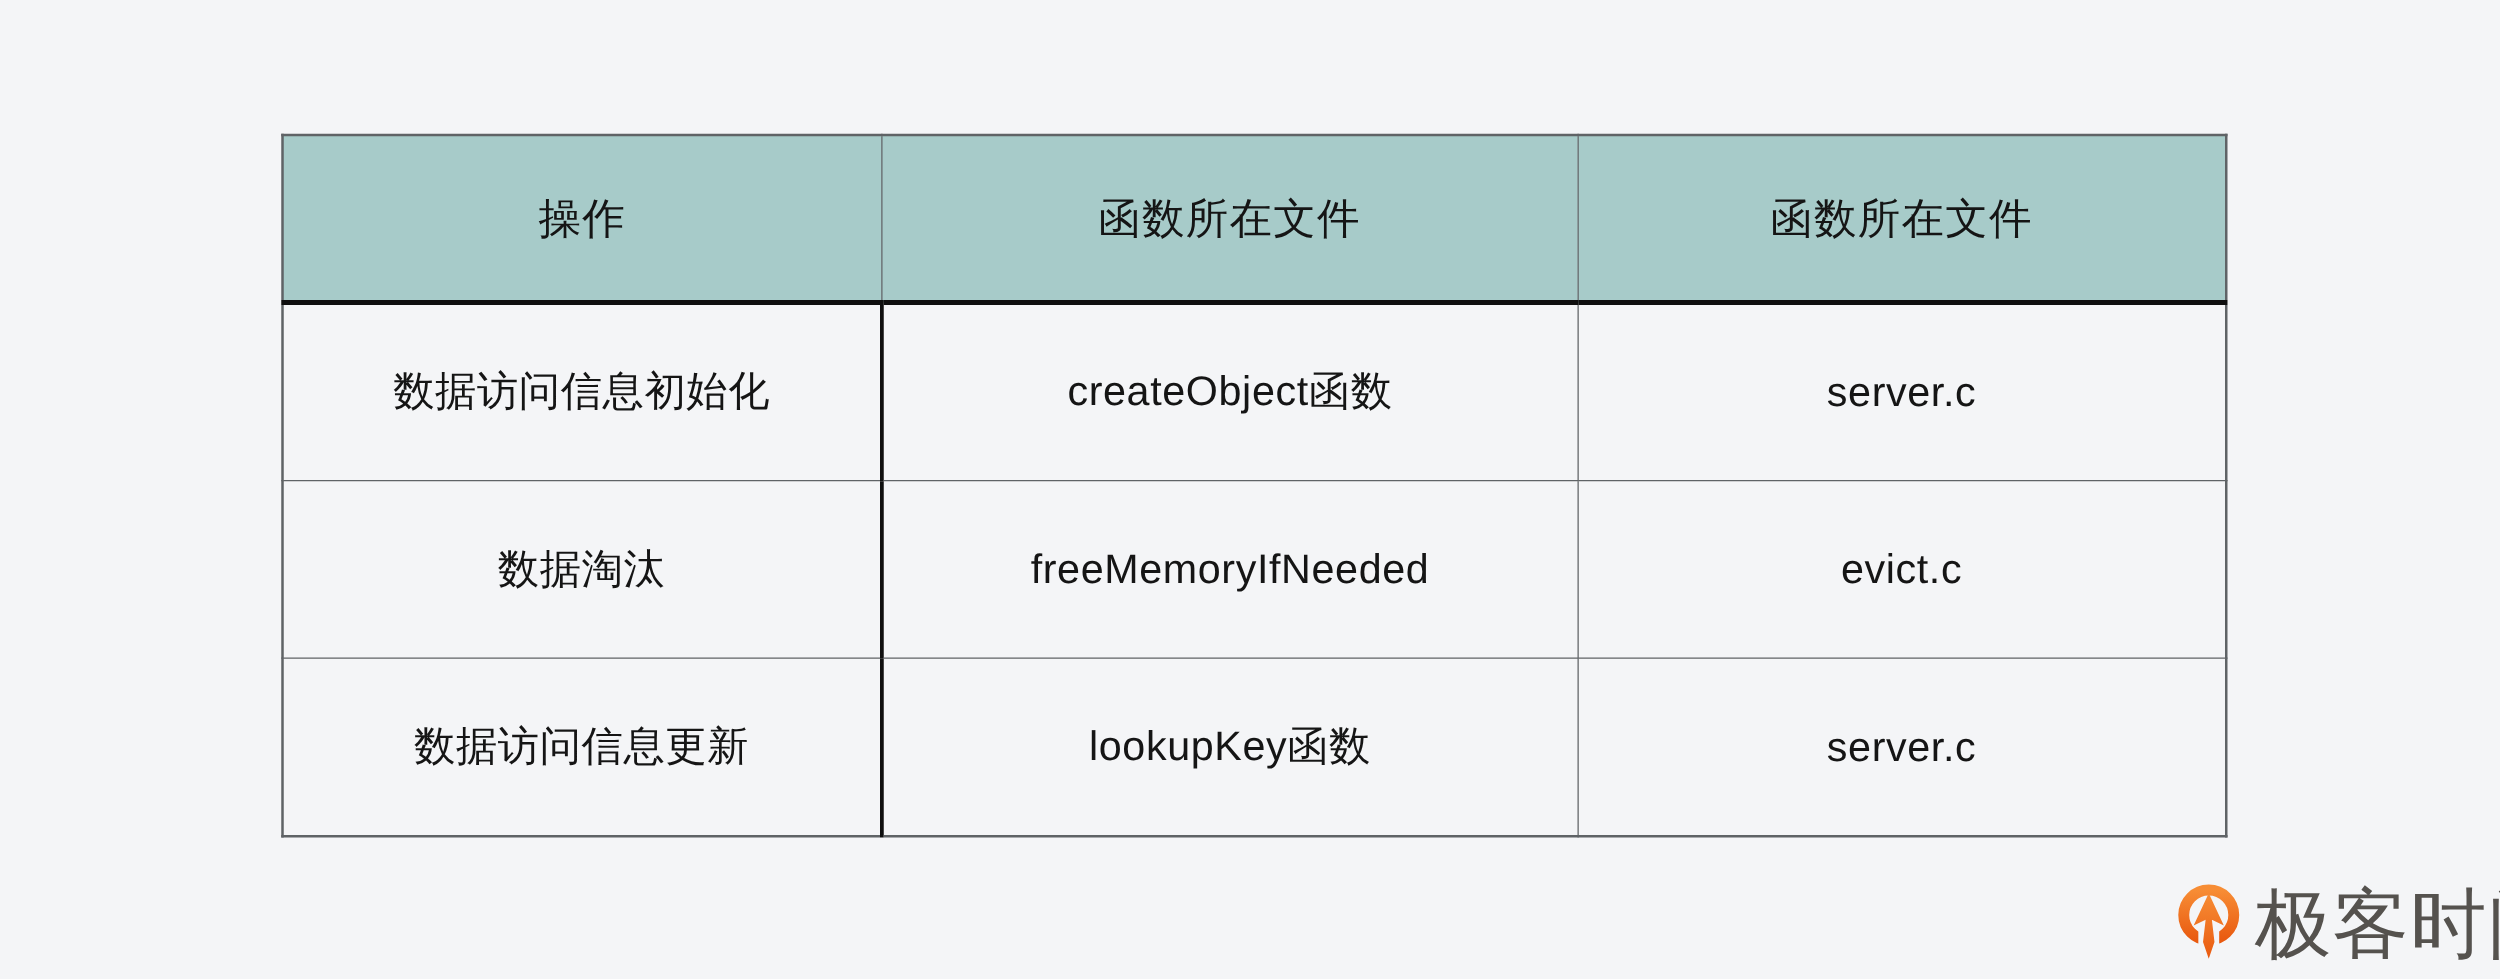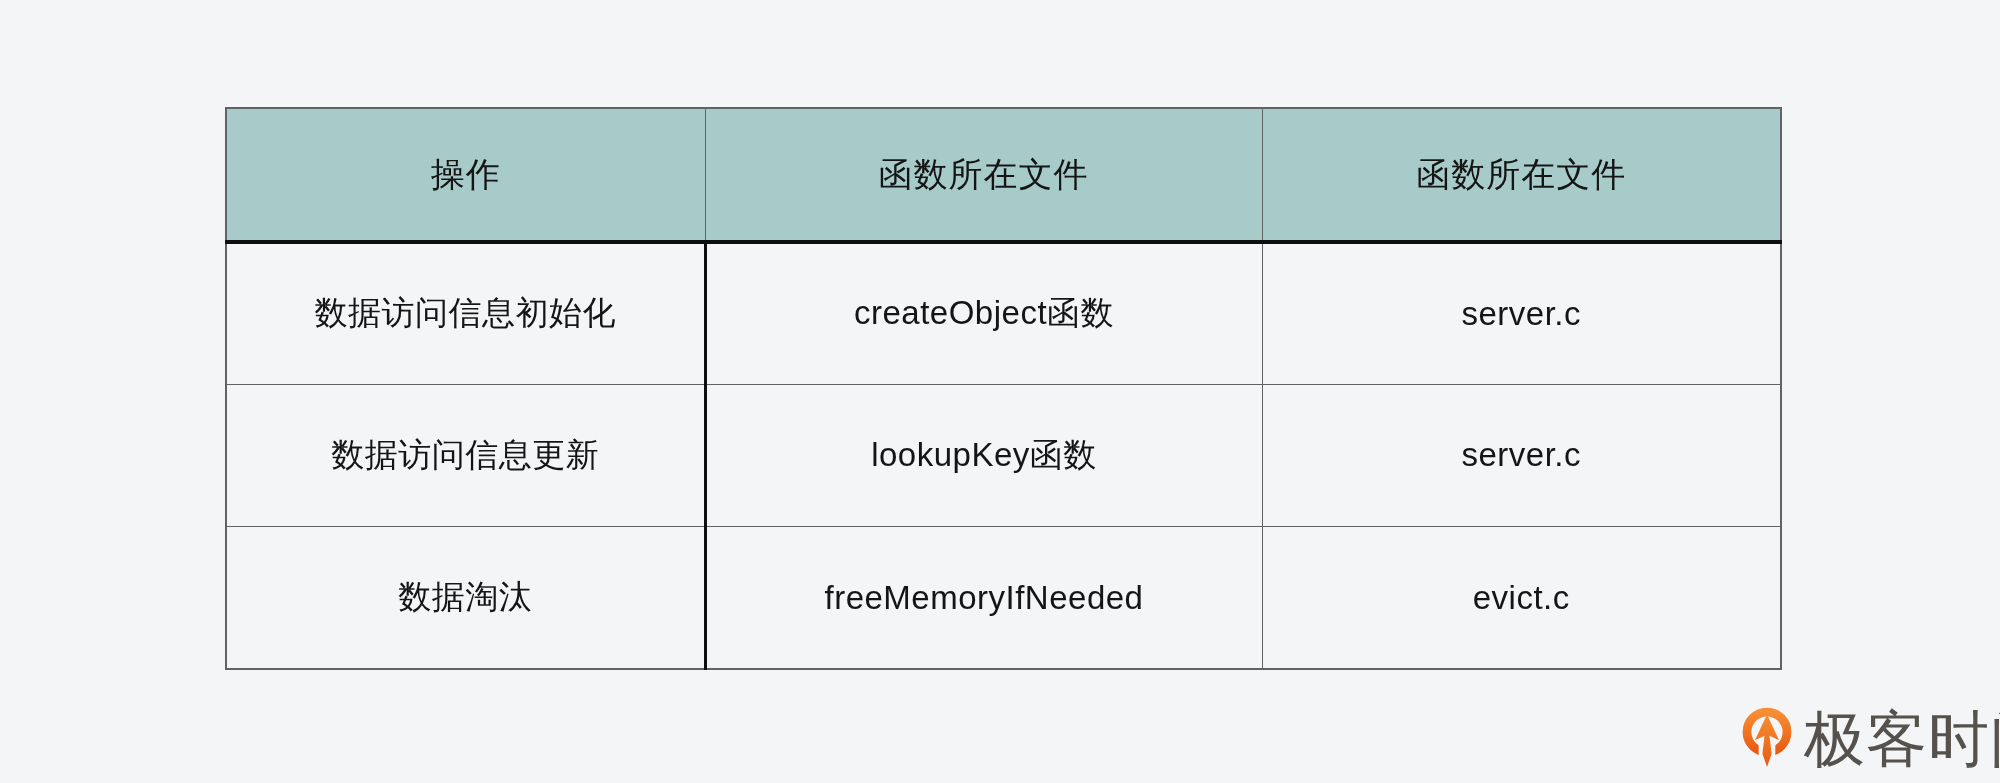--- a/index.html
+++ b/index.html
@@ -96,28 +96,28 @@
         <th>函数所在文件</th>
       </tr>
     </thead>
     <tbody>
       <tr>
         <td class="op">数据访问信息初始化</td>
         <td>createObject函数</td>
         <td>server.c</td>
       </tr>
       <tr>
+        <td class="op">数据淘汰</td>
+        <td>freeMemoryIfNeeded</td>
+        <td>evict.c</td>
+      </tr>
+      <tr>
         <td class="op">数据访问信息更新</td>
         <td>lookupKey函数</td>
         <td>server.c</td>
-      </tr>
-      <tr>
-        <td class="op">数据淘汰</td>
-        <td>freeMemoryIfNeeded</td>
-        <td>evict.c</td>
       </tr>
     </tbody>
   </table>
 
   <div class="brand">
     <svg class="logo-icon" width="50" height="67" viewBox="0 0 60 80" aria-hidden="true">
       <defs>
         <linearGradient id="gk-orange" x1="0" y1="0" x2="0" y2="1">
           <stop offset="0" stop-color="#f78d35"></stop>
           <stop offset="1" stop-color="#e95a10"></stop>

